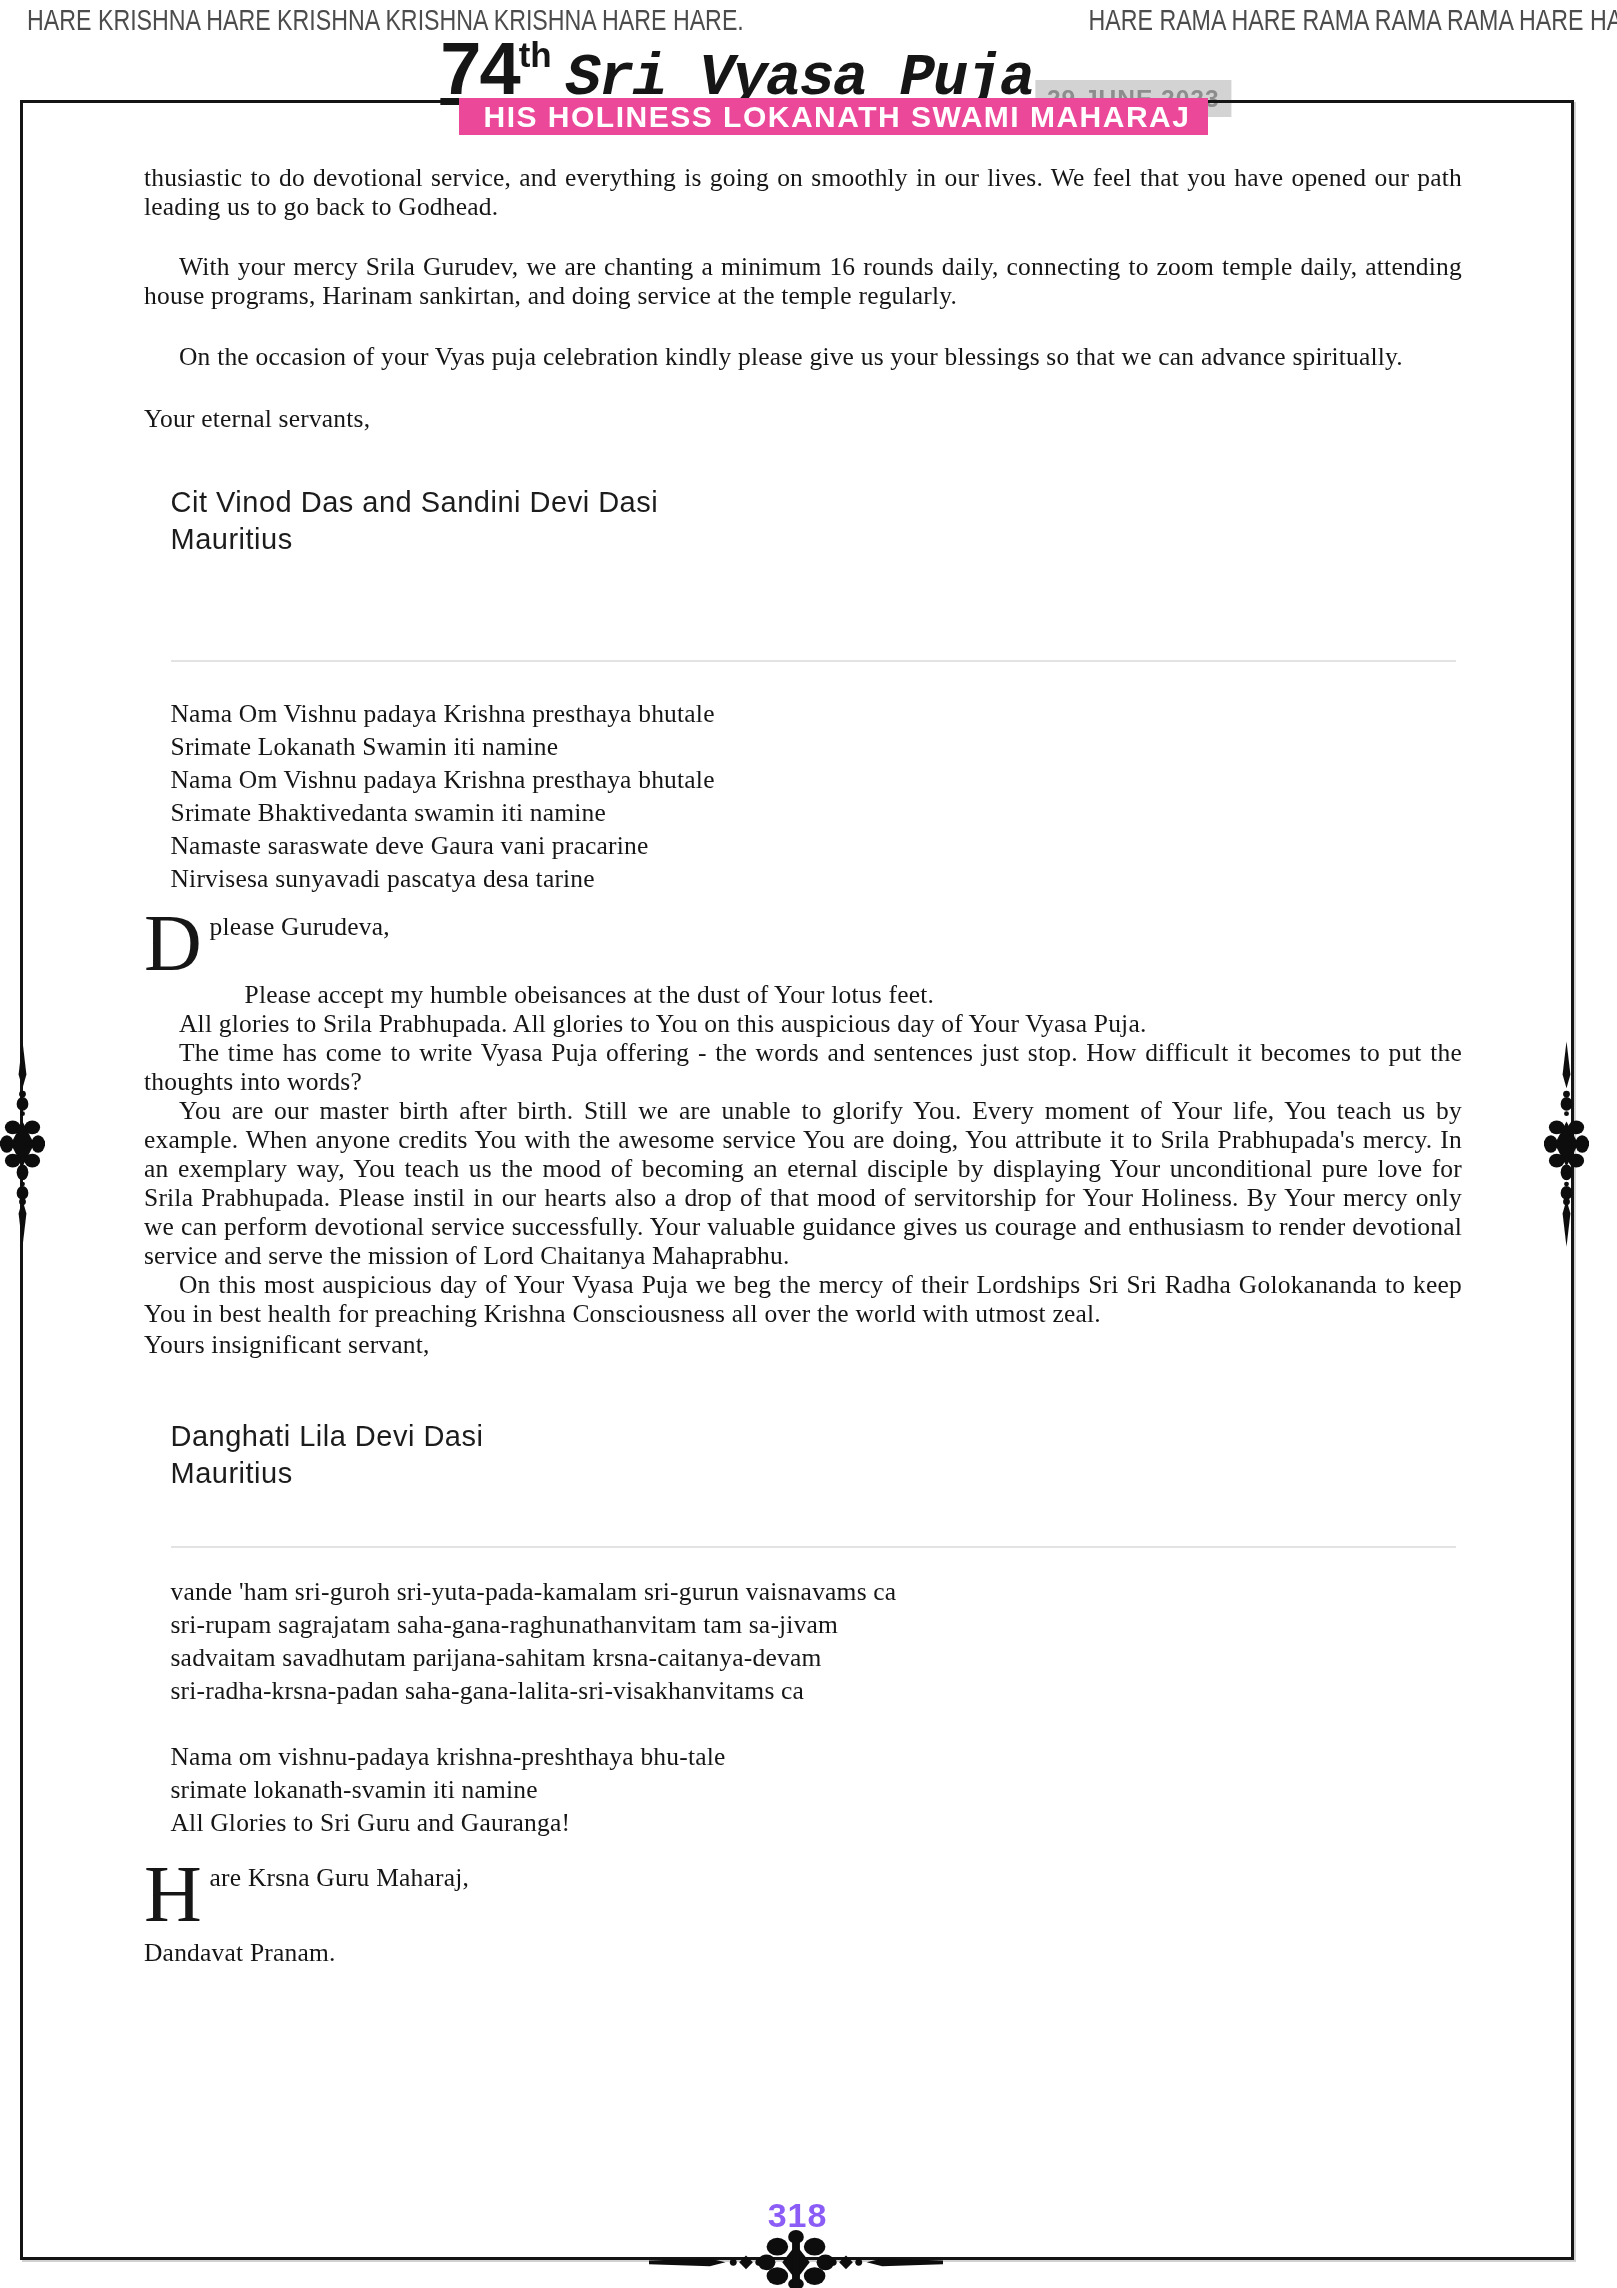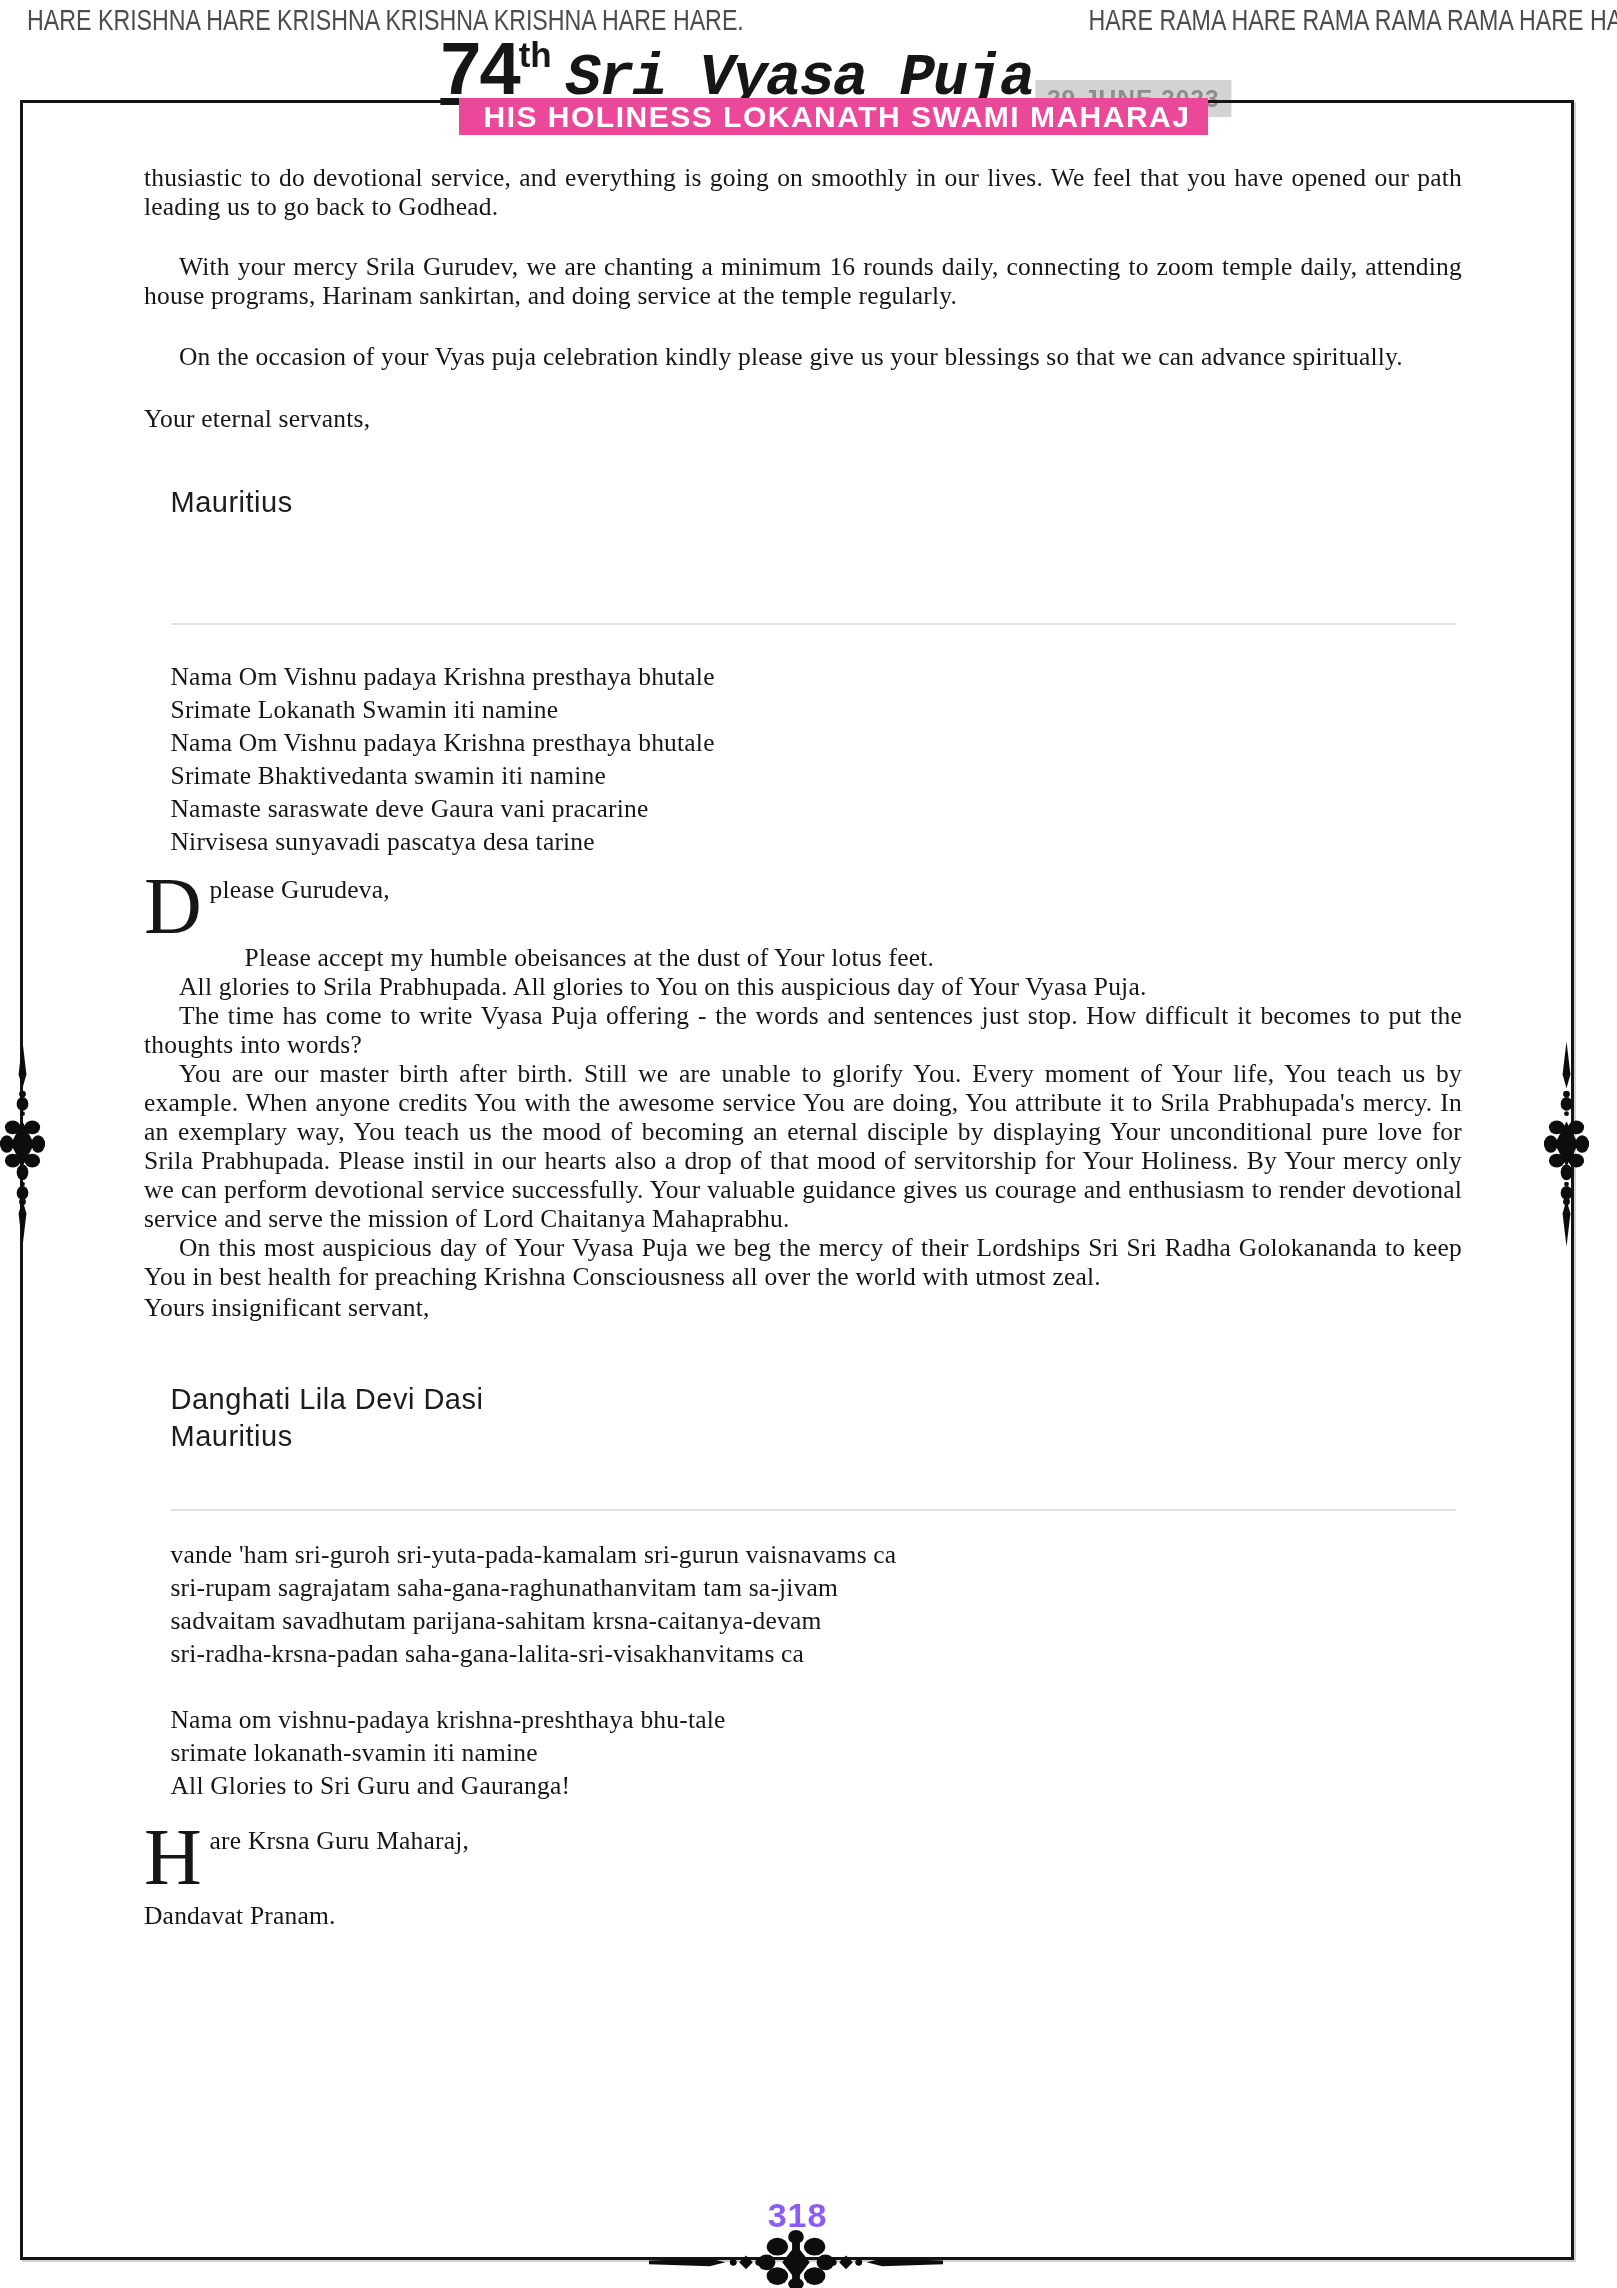--- a/index.html
+++ b/index.html
@@ -182,20 +182,21 @@
     </svg>
   </div>
 
   <div class="content">
 
     <p>thusiastic to do devotional service, and everything is going on smoothly in our lives. We feel that you have opened our path leading us to go back to Godhead.</p>
     <p class="indent" style="margin-top:31px">With your mercy Srila Gurudev, we are chanting a minimum 16 rounds daily, connecting to zoom temple daily, attending house programs, Harinam sankirtan, and doing service at the temple regularly.</p>
     <p class="indent" style="margin-top:32px">On the occasion of  your Vyas puja celebration kindly please give us your blessings so that we can advance spiritually.</p>
     <p class="closing" style="margin-top:33px">Your eternal servants,</p>
     <div class="signature" style="margin-top:51px">
+      <div>Cit Vinod Das and Sandini Devi Dasi</div>
       <div>Mauritius</div>
     </div>
 
     <hr class="divider" style="margin-top:102px">
 
     <div class="verse" style="margin-top:35px">
       <div>Nama Om Vishnu padaya Krishna presthaya bhutale</div>
       <div>Srimate Lokanath Swamin iti namine</div>
       <div>Nama Om Vishnu padaya Krishna presthaya bhutale</div>
       <div>Srimate Bhaktivedanta swamin iti namine</div>

